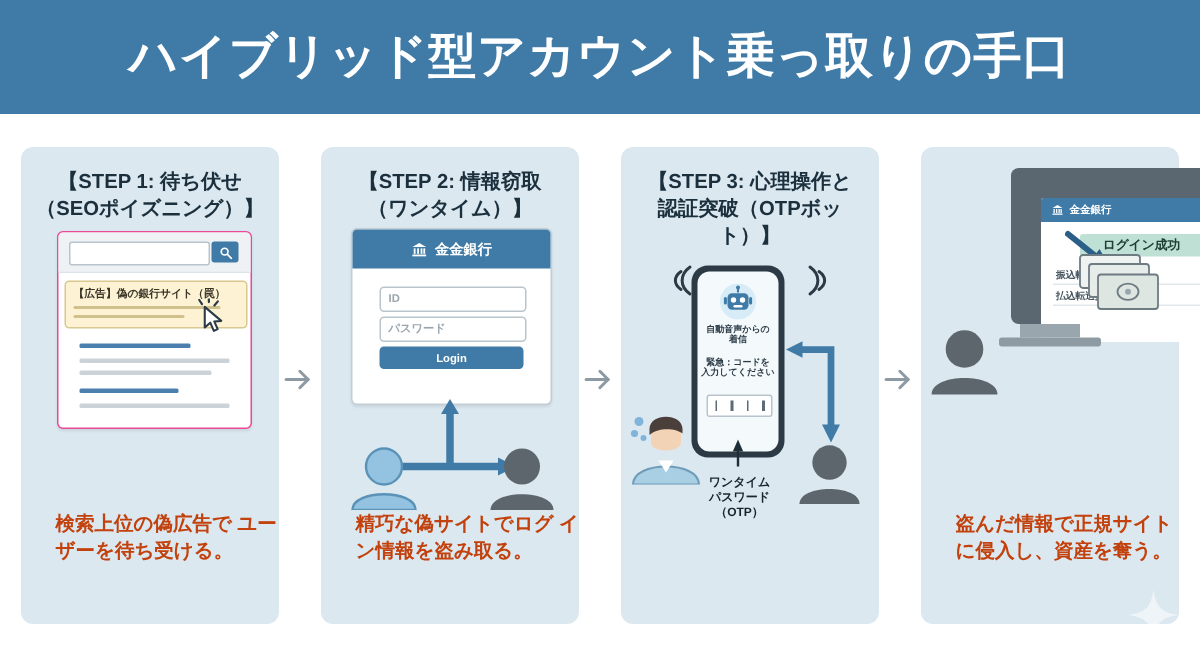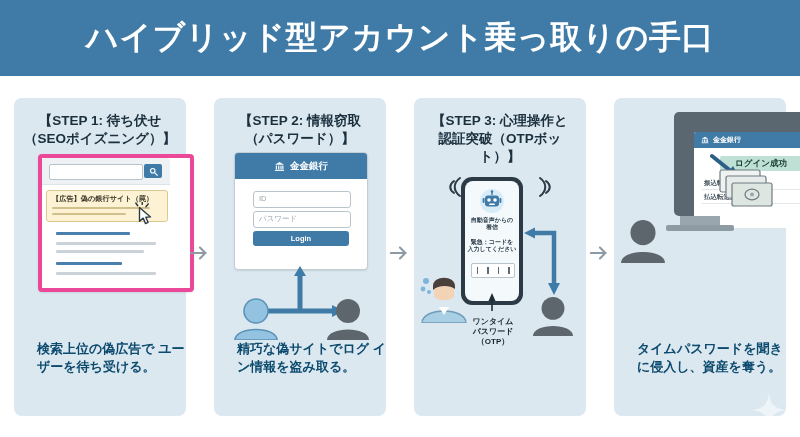--- a/index.html
+++ b/index.html
@@ -33,35 +33,34 @@
     display:flex;flex-direction:column;align-items:center;
   }
   .panel-title{
     margin-top:14px;width:160px;text-align:center;color:#1b2f3d;
     font-size:13.5px;font-weight:bold;line-height:1.35;white-space:pre-line;
   }
   .panel-art{position:relative;width:172px;flex:1;}
   .panel-caption{
     position:absolute;left:14px;top:236px;width:172px;height:104px;
     box-sizing:border-box;padding:6px 9px 0 9px;
-    color:#0c4a6e;font-size:13px;font-weight:bold;line-height:1.42;
+    color:#c2410c;font-size:13px;font-weight:bold;line-height:1.42;
   }
   
   .arrow{
     position:absolute;top:166px;width:22px;height:22px;color:#8e9aa3;
     display:flex;align-items:center;justify-content:center;z-index:5;
   }
   .arrow svg{width:22px;height:22px;}
 
   
   .browser{
     position:absolute;left:24px;top:6px;width:128px;height:130px;
-    background:#ffffff;border:4px solid #ec4899;border-radius:4px;
+    background:#ffffff;border:1px solid #ec4899;border-radius:4px;
     box-shadow:0 1px 2px rgba(0,0,0,.09);
-    padding-left:20px;
   }
   .browser-bar{
     position:absolute;left:0;top:0;width:128px;height:26px;background:#eef2f5;
     border-bottom:1px solid #dde4e9;border-radius:3px 3px 0 0;
   }
   .search-field{
     position:absolute;left:7px;top:6px;width:92px;height:14px;
     background:#fff;border:1px solid #b9c4cc;border-radius:2px;
   }
   .search-btn{
@@ -91,21 +90,21 @@
     box-shadow:0 1px 2px rgba(0,0,0,.09);
   }
   .bank-head{
     position:absolute;left:0;top:0;width:132px;height:26px;background:#3f7ba6;
     border-radius:3px 3px 0 0;display:flex;align-items:center;justify-content:center;gap:5px;
   }
   .bank-head svg{width:11px;height:11px;}
   .bank-name{color:#fff;font-size:9.5px;font-weight:bold;}
   .field{
     position:absolute;left:18px;width:96px;height:15px;background:#fff;
-    border:1px solid #bac4cb;border-radius:3px;
+    border:1px solid #bac4cb;border-radius:3px;font-weight:bold;
   }
   .field span{position:absolute;left:5px;top:2px;font-size:7.5px;color:#9aa5ad;}
   .login-btn{
     position:absolute;left:18px;top:78px;width:96px;height:15px;background:#3f7ba6;
     border-radius:3px;display:flex;align-items:center;justify-content:center;
   }
   .login-btn span{color:#ffffff;font-size:7.5px;font-weight:bold;}
   .person{position:absolute;}
   .person svg{display:block;}
   .flow svg{position:absolute;left:0;top:0;}
@@ -231,21 +230,21 @@
         <svg viewBox="0 0 24 24" fill="none" stroke="currentColor" stroke-width="2.2" stroke-linecap="round" stroke-linejoin="round">
           <line x1="3" y1="12" x2="19" y2="12"></line>
             <polyline points="13,6 19,12 13,18"></polyline>
         </svg>
       </div>
     </div>
 
     <div class="panel-slot">
       <div class="panel">
         <div class="panel-title">【STEP 2: 情報窃取
-（パスワード）】</div>
+（ワンタイム）】</div>
         <div class="panel-art">
 
           <div class="fakesite">
             <div class="bank-head">
               <svg viewBox="0 0 24 24" fill="#ffffff">
                 <path d="M12 2 L22 8 L2 8 Z"></path>
                   <rect x="4" y="10" width="2.6" height="8"></rect>
                 <rect x="9" y="10" width="2.6" height="8"></rect>
                   <rect x="14" y="10" width="2.6" height="8"></rect>
                 <rect x="18" y="10" width="2.6" height="8"></rect>
@@ -443,21 +442,21 @@
 
 
           <div class="person" style="left:6px;top:120px;">
             <svg width="46" height="46" viewBox="0 0 44 42">
               <circle cx="22" cy="13" r="12" fill="#5d666c"></circle>
               <path d="M1 42 C1 28 43 28 43 42 Z" fill="#5d666c"></path>
             </svg>
           </div>
 
         </div>
-        <div class="panel-caption">タイムパスワードを聞き
+        <div class="panel-caption">盗んだ情報で正規サイト
 に侵入し、資産を奪う。</div>
       </div>
     </div>
 
   </div>
 
   <svg class="sparkle" viewBox="0 0 40 40">
     <path d="M20 0 C22 14 26 18 40 20 C26 22 22 26 20 40 C18 26 14 22 0 20 C14 18 18 14 20 0 Z" fill="#ffffff"></path>
   </svg>
 

